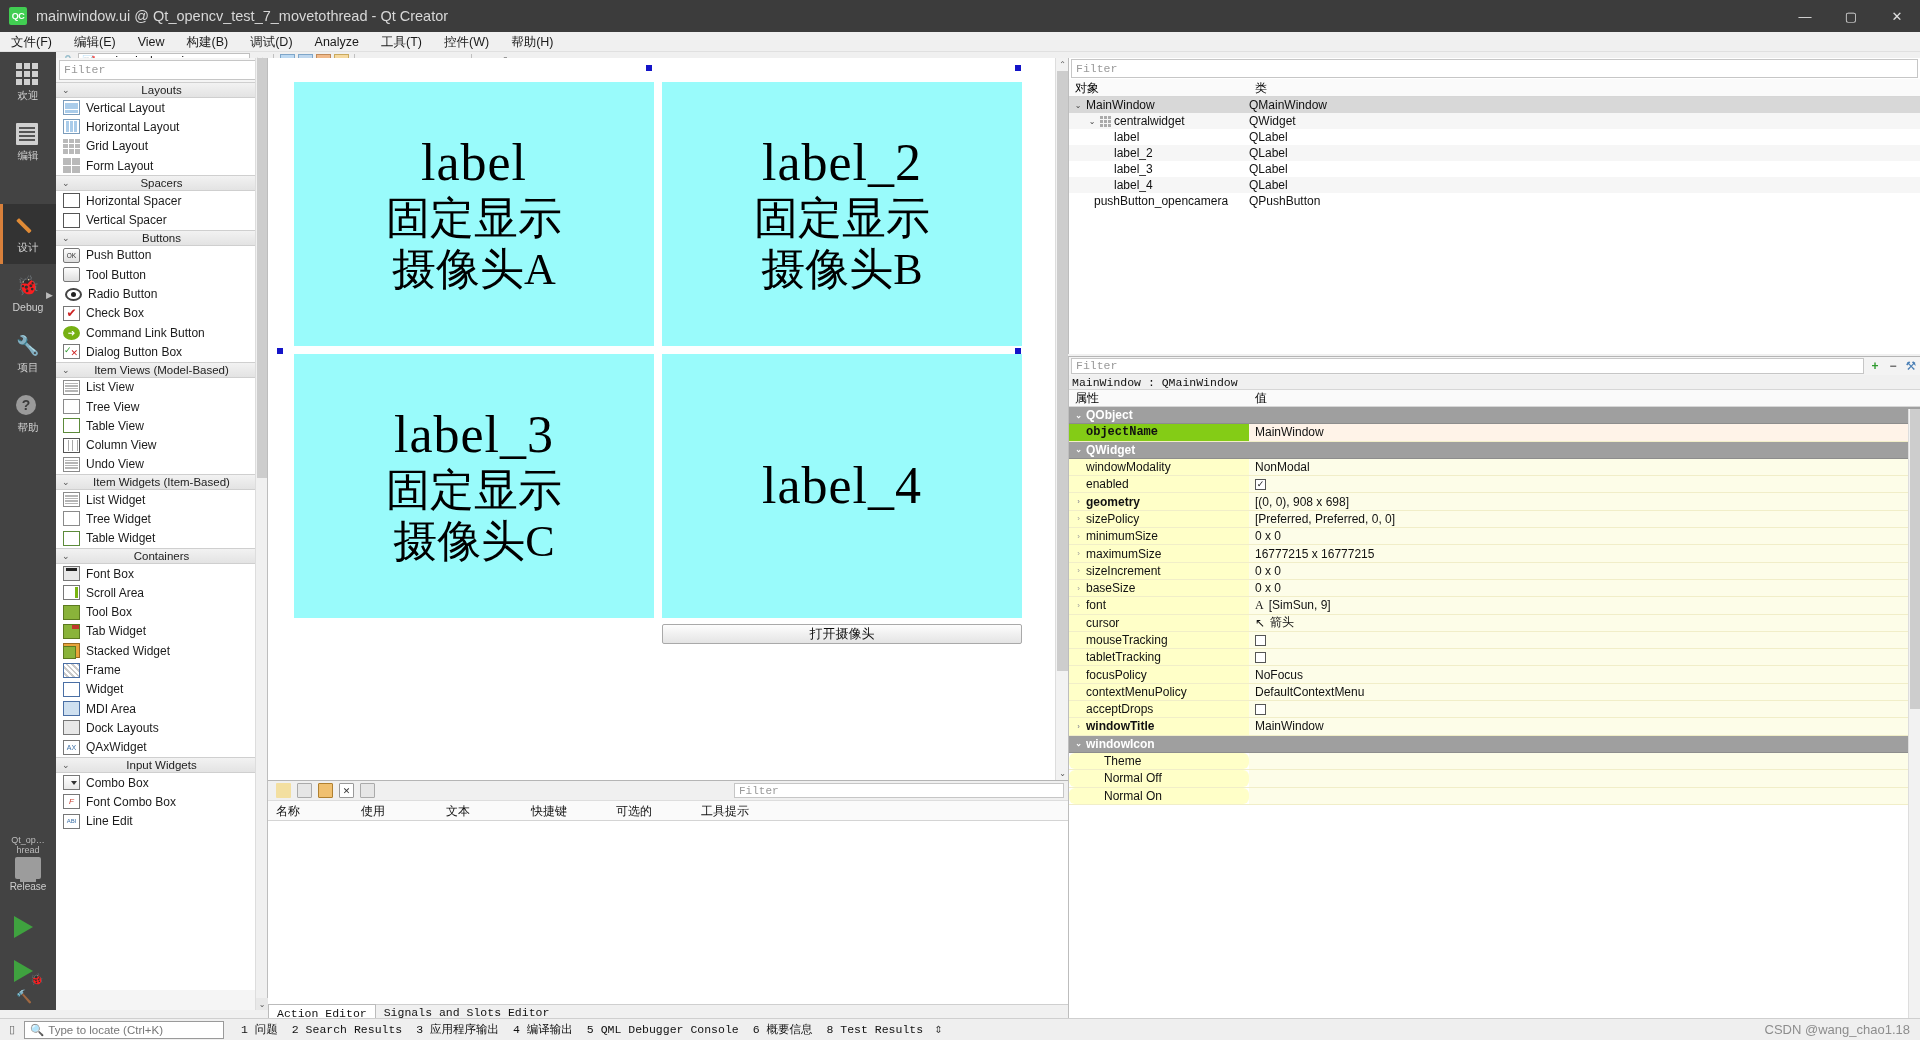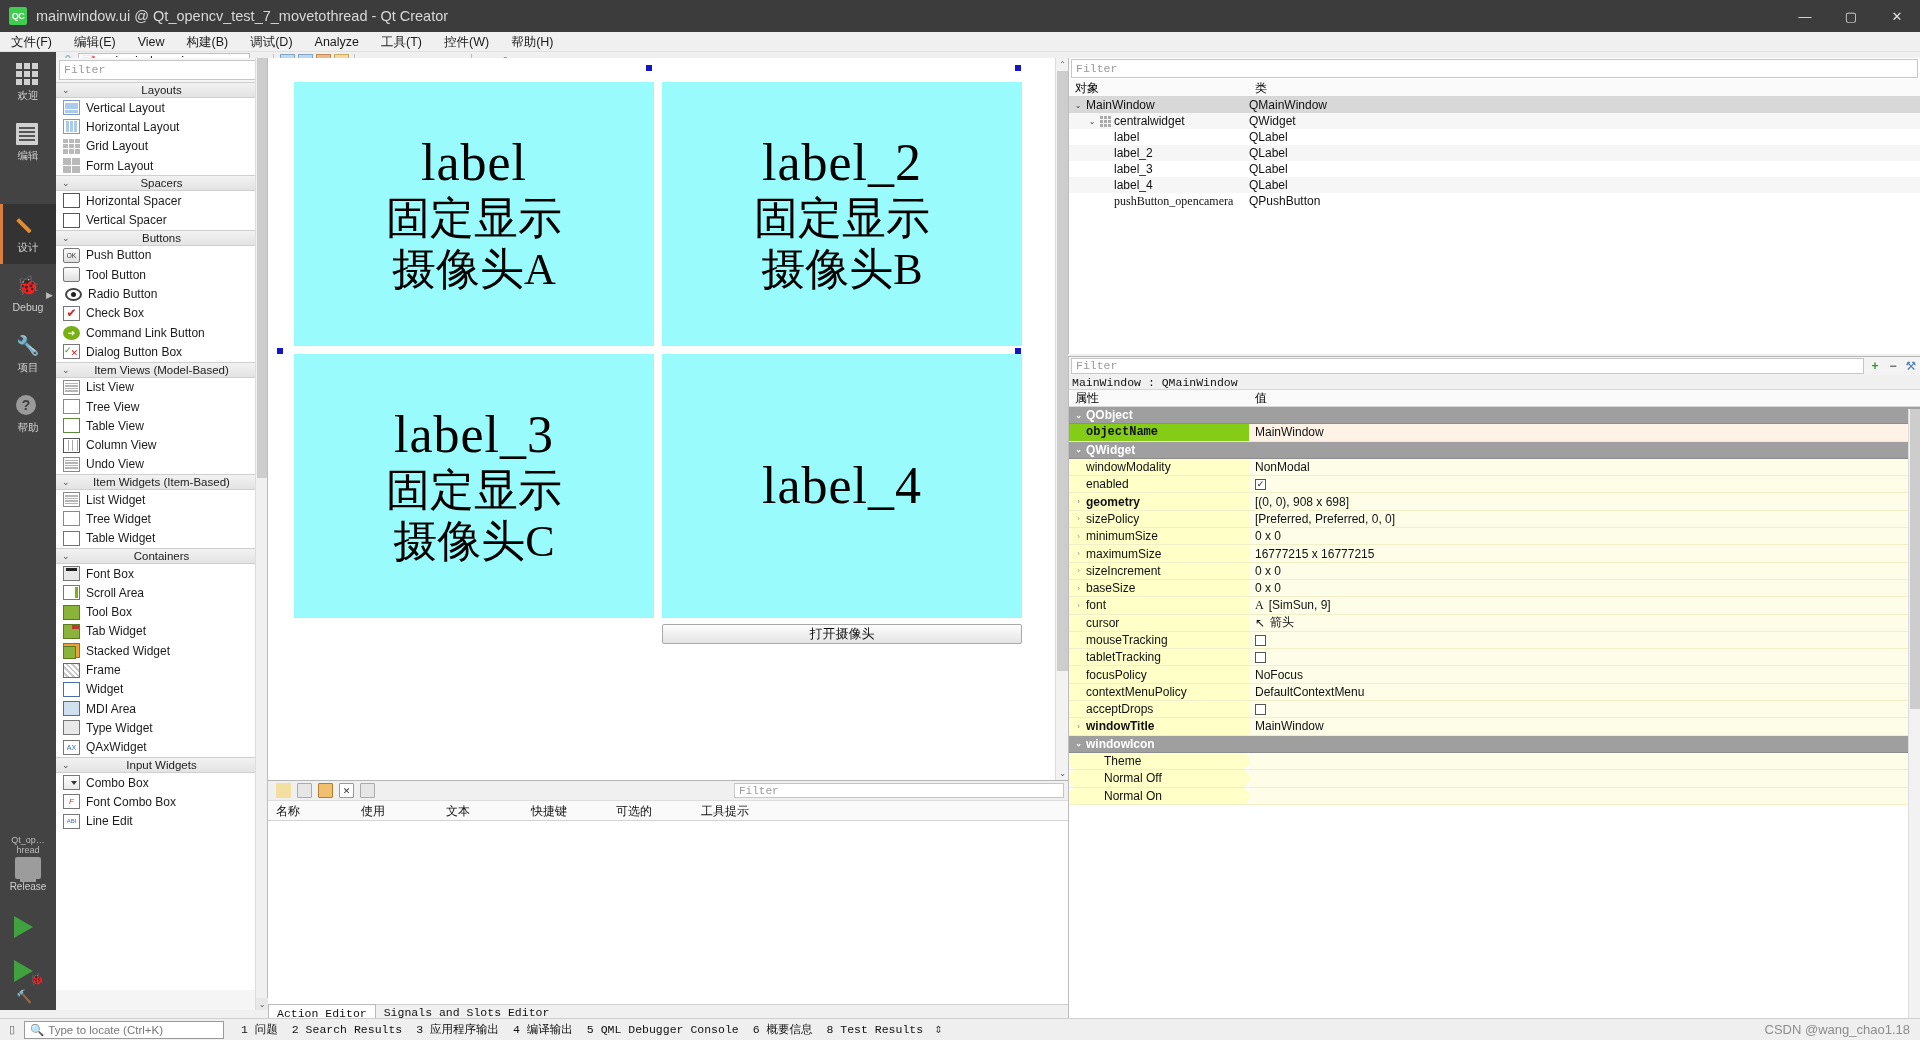--- a/index.html
+++ b/index.html
@@ -609,21 +609,21 @@
         <div class="wb-row">
           <span class="wb-ic wid-ic"></span>
           <span>Widget</span>
         </div>
         <div class="wb-row">
           <span class="wb-ic mdi-ic"></span>
           <span>MDI Area</span>
         </div>
         <div class="wb-row">
           <span class="wb-ic dock-ic"></span>
-          <span>Type Widget</span>
+          <span>Dock Layouts</span>
         </div>
         <div class="wb-row">
           <span class="wb-ic qax-ic">AX</span>
           <span>QAxWidget</span>
         </div>
         <div class="wb-group">
           <span class="chev">⌄</span>
           <span>Input Widgets</span>
         </div>
         <div class="wb-row">
@@ -755,21 +755,21 @@
           <div class="cls">QLabel</div>
         </div>
         <div class="oi-row alt">
           <div class="name" style="padding-left: 32px;">
             <span class="oi-chev"></span>
             <span>label_4</span>
           </div>
           <div class="cls">QLabel</div>
         </div>
         <div class="oi-row">
-          <div class="name" style="padding-left: 32px; font-family: Liberation Serif, serif;">
+          <div class="name" style="padding-left: 12px;">
             <span class="oi-chev"></span>
             <span>pushButton_opencamera</span>
           </div>
           <div class="cls">QPushButton</div>
         </div>
       </div>
   </div>
 
   <div class="proped">
     <div class="pe-filterbar">

